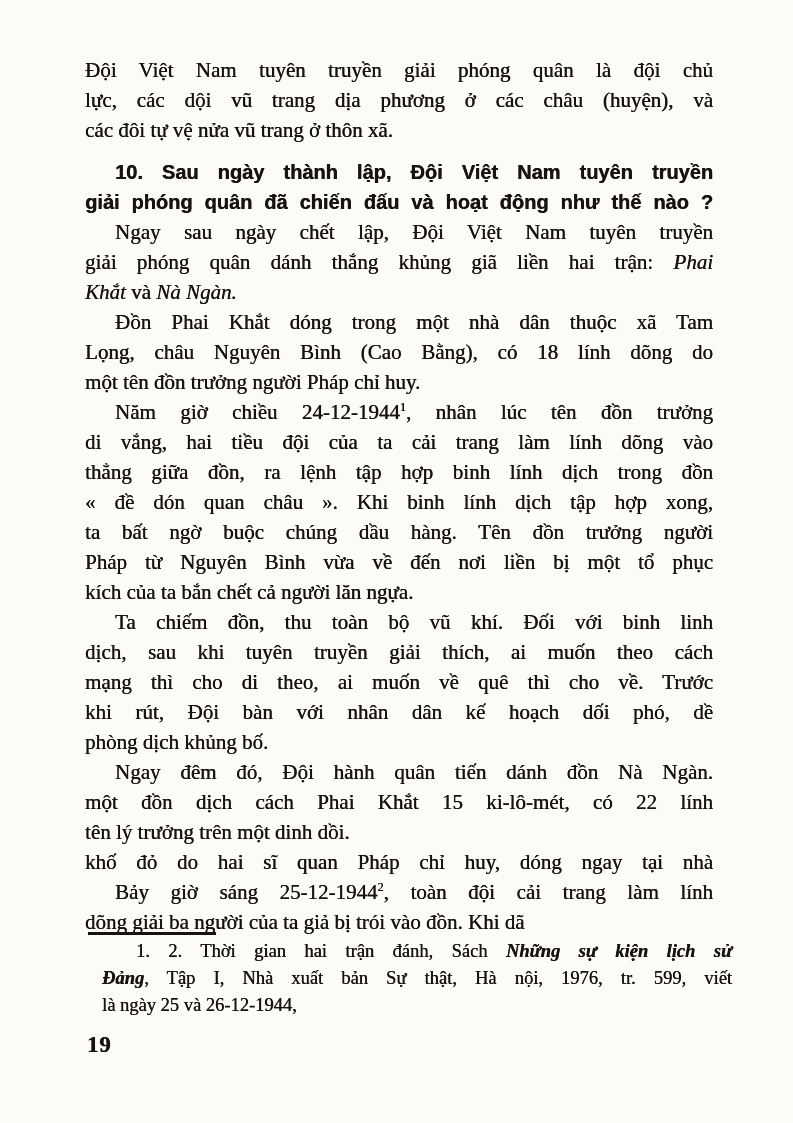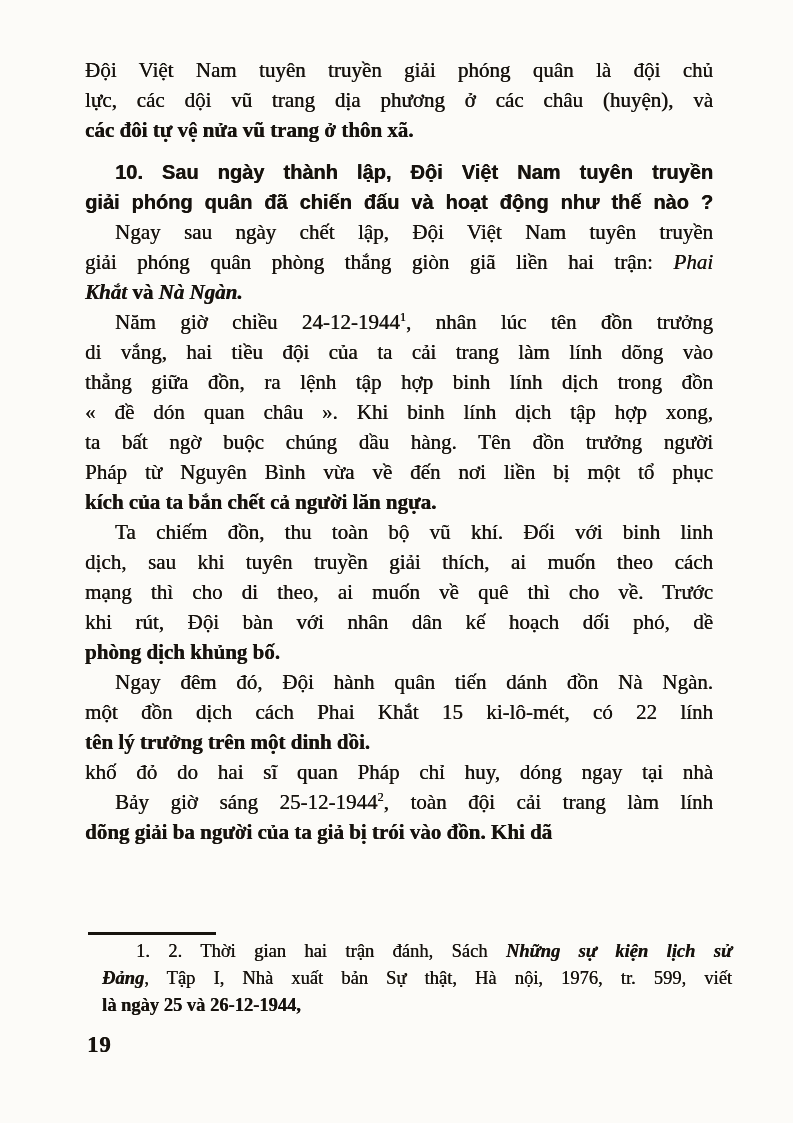--- a/index.html
+++ b/index.html
@@ -24,21 +24,21 @@
     left:85px;top:55px;width:628px;
   }
   .para{margin:0;}
   .line{
     font-size:21px;
     line-height:30px;
     text-align:justify;
     text-align-last:justify;
     text-shadow:0.35px 0 0 currentColor;
   }
-  .line.end{text-align-last:auto;font-weight:bold;}
+  .line.end{text-align-last:auto;}
   .line.indent{text-indent:30px;}
   .para.heading{margin-top:12px;}
   .para.heading .line{
     font-family:"Liberation Sans", sans-serif;
     font-weight:700;
     font-size:20px;
     text-shadow:0.4px 0 0 currentColor;
   }
   .i{font-style:italic;}
   .bi{font-weight:700;font-style:italic;}
@@ -81,22 +81,27 @@
         <div class="line"><span>Đội Việt Nam tuyên truyền giải phóng quân là đội chủ</span></div>
         <div class="line"><span>lực, các dội vũ trang dịa phương ở các châu (huyện), và</span></div>
         <div class="line end"><span>các đôi tự vệ nửa vũ trang ở thôn xã.</span></div>
       </div>
       <div class="para heading">
         <div class="line indent"><span>10. Sau ngày thành lập, Đội Việt Nam tuyên truyền</span></div>
         <div class="line"><span>giải phóng quân đã chiến đấu và hoạt động như thế nào ?</span></div>
       </div>
       <div class="para body">
         <div class="line indent"><span>Ngay sau ngày chết lập, Đội Việt Nam tuyên truyền</span></div>
-        <div class="line"><span>giải phóng quân phòng thắng giòn giã liền hai trận: </span><span class="i">Phai</span></div>
+        <div class="line"><span>giải phóng quân dánh thắng khủng giã liền hai trận: </span><span class="i">Phai</span></div>
         <div class="line end"><span class="i">Khắt</span><span> và </span><span class="i">Nà Ngàn.</span></div>
+      </div>
+      <div class="para body">
+        <div class="line indent"><span>Đồn Phai Khắt dóng trong một nhà dân thuộc xã Tam</span></div>
+        <div class="line"><span>Lọng, châu Nguyên Bình (Cao Bằng), có 18 lính dõng do</span></div>
+        <div class="line end"><span>một tên đồn trưởng người Pháp chỉ huy.</span></div>
       </div>
       <div class="para body">
         <div class="line indent"><span>Năm giờ chiều 24-12-1944</span><sup>1</sup><span>, nhân lúc tên đồn trưởng</span></div>
         <div class="line"><span>di vắng, hai tiều đội của ta cải trang làm lính dõng vào</span></div>
         <div class="line"><span>thẳng giữa đồn, ra lệnh tập hợp binh lính dịch trong đồn</span></div>
         <div class="line"><span>« đề dón quan châu ». Khi binh lính dịch tập hợp xong,</span></div>
         <div class="line"><span>ta bất ngờ buộc chúng dầu hàng. Tên đồn trưởng người</span></div>
         <div class="line"><span>Pháp từ Nguyên Bình vừa về đến nơi liền bị một tổ phục</span></div>
         <div class="line end"><span>kích của ta bắn chết cả người lăn ngựa.</span></div>
       </div>

